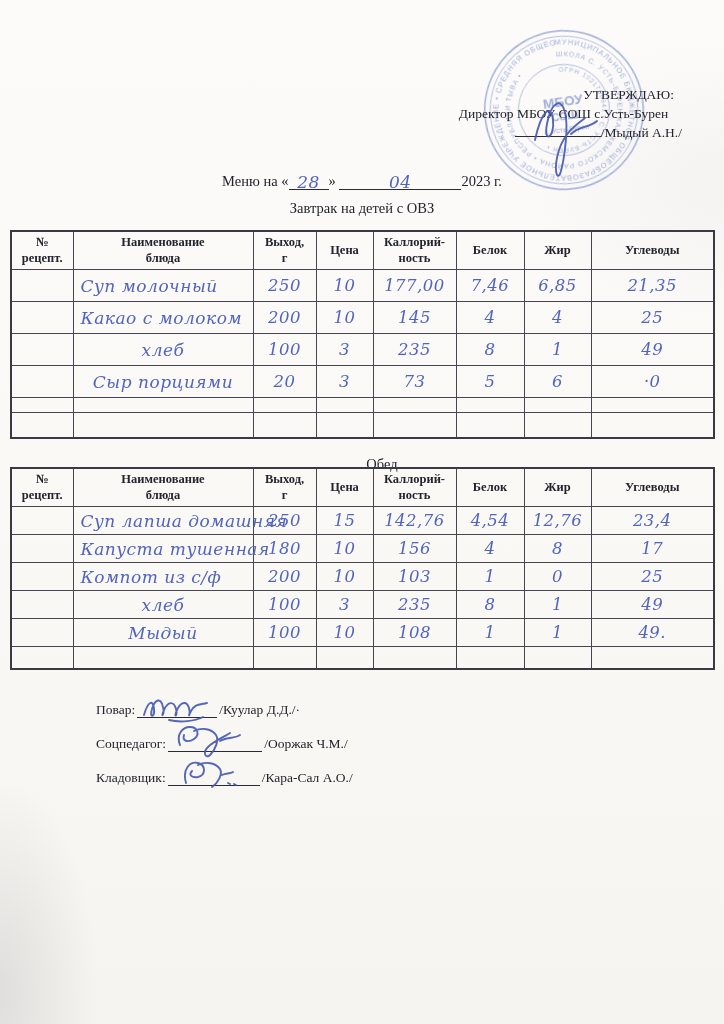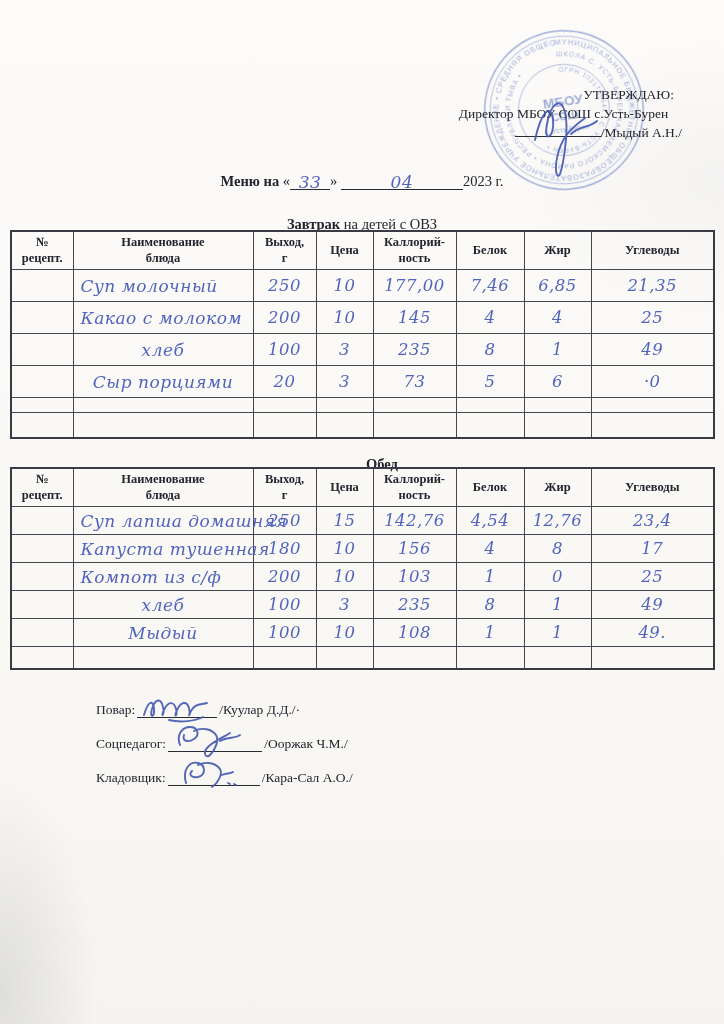--- a/index.html
+++ b/index.html
@@ -21,29 +21,29 @@
   
   .approval{position:absolute;left:445px;top:86px;width:237px;font-size:13.5px;
             line-height:1.4;z-index:2;}
   .approval .l1{text-align:right;padding-right:8px;}
   .approval .l2{text-align:center;white-space:nowrap;}
   .approval .l3{text-align:right;}
   .approval .blank{display:inline-block;width:86px;border-bottom:1.2px solid #2a2b33;height:12px;}
   
   .menu-line{position:absolute;top:172px;left:0;width:100%;text-align:center;
              font-size:14.5px;z-index:2;}
-  .bold{font-weight:bold;}
+  .bold{font-weight:normal;}
   .uline{display:inline-block;border-bottom:1.3px solid #2a2b33;text-align:center;
          height:17px;vertical-align:bottom;}
   .uline.day{width:40px;}
   .uline.month{width:122px;}
   .hw{font-family:"DejaVu Serif",serif;font-style:italic;color:#5265bd;}
   .hw-big{font-size:17px;letter-spacing:.5px;}
   .section-title{position:absolute;left:0;width:100%;text-align:center;font-size:14.5px;}
-  .st-breakfast{top:216px;}
+  .st-breakfast{top:200px;}
   .st-lunch{top:456px;margin-left:20px;}
   
   table.menu{position:absolute;left:10px;width:703px;border-collapse:collapse;
              table-layout:fixed;border:2px solid #393a43;}
   table.menu td,table.menu th{border:1.4px solid #45464f;padding:0 2px;overflow:visible;}
   table.menu th{font-size:12.5px;font-weight:bold;white-space:pre-line;line-height:1.25;
                 vertical-align:middle;padding:3px 1px;}
   .t-breakfast{top:230px;}
   .t-lunch{top:467px;}
   tr.data{height:32px;}
@@ -101,21 +101,21 @@
   <div class="approval">
     <div class="l1">УТВЕРЖДАЮ:</div>
     <div class="l2">Директор МБОУ  СОШ с.Усть-Бурен</div>
     <div class="l3">
       <span class="blank"></span><span>/Мыдый А.Н./</span>
     </div>
   </div>
 
   <div class="menu-line">
     <span class="bold">Меню на</span>
-    <span>«</span><span class="uline day"><span class="hw hw-big">33</span></span><span>»</span>
+    <span>«</span><span class="uline day"><span class="hw hw-big">28</span></span><span>»</span>
     <span class="uline month"><span class="hw hw-big">04</span></span><span>2023 г.</span>
   </div>
 
   <div class="section-title st-breakfast">
     <span class="bold">Завтрак</span><span> на детей с ОВЗ</span>
   </div>
 
   <table class="menu t-breakfast">
     <colgroup>
       <col style="width:62px">

